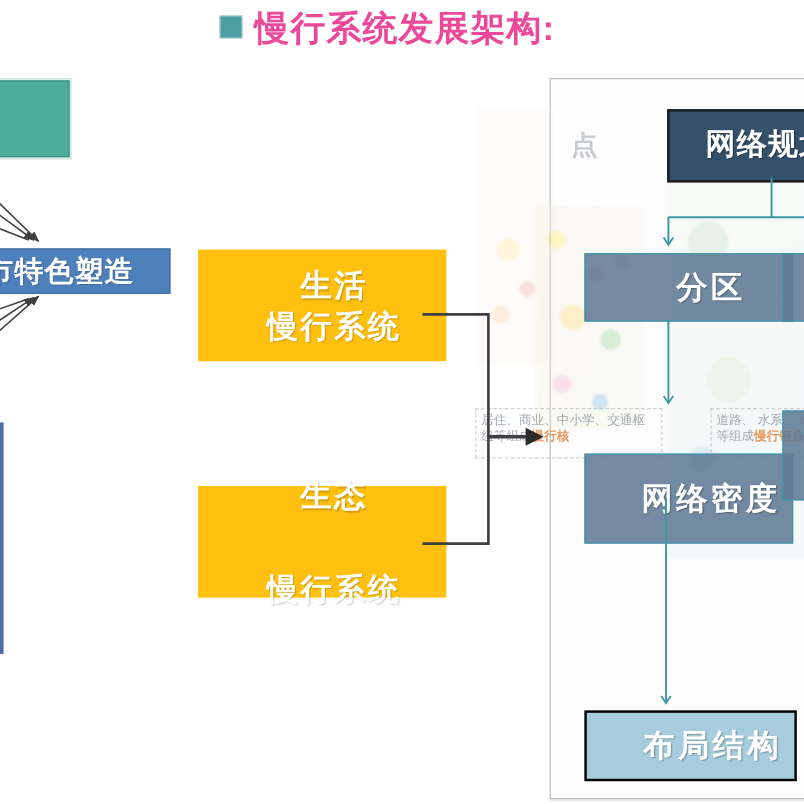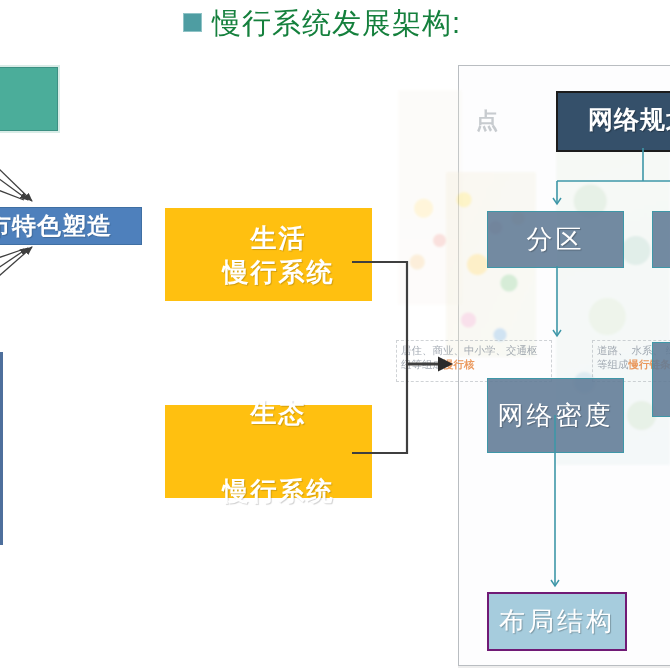--- a/index.html
+++ b/index.html
@@ -5,21 +5,21 @@
   html,body{margin:0;padding:0;}
   body{
     width:670px;height:670px;position:relative;overflow:hidden;
     background:#ffffff;
     font-family:"Liberation Sans","DejaVu Sans",sans-serif;
   }
   .abs{position:absolute;}
   
   .title-bullet{left:183px;top:13px;width:19px;height:19px;background:#4E9DA2;
     box-shadow:0 0 0 1px #8fc3c6 inset;}
-  .title-text{left:212px;top:4px;font-size:29px;font-weight:400;color:#15803d;
+  .title-text{left:212px;top:4px;font-size:29px;font-weight:700;color:#ec4899;
     letter-spacing:1px;white-space:nowrap;}
   
   .teal-rect{left:-3px;top:67px;width:59px;height:62px;background:#4BAD9A;
     border:1px solid #3D9083;box-shadow:0 0 0 2px #d9ece7;}
   .feature-box{left:-42px;top:207px;width:182px;height:36px;background:#4E80BC;
     border:1px solid #3F6FA3;}
   .feature-text{left:-13px;top:210px;font-size:24px;font-weight:bold;color:#ffffff;
     letter-spacing:1px;white-space:nowrap;text-shadow:1px 1px 1px rgba(0,0,0,0.18);}
   .edge-sliver{left:0;top:352px;width:3px;height:193px;background:#4E6F9C;}
   
@@ -58,26 +58,26 @@
   .caption{border:1px dashed rgba(170,176,182,0.55);padding:2px 4px;overflow:hidden;
     font-size:10.5px;line-height:14px;color:rgba(132,142,153,0.75);white-space:nowrap;}
   .cap-accent{color:rgba(231,138,69,0.85);font-weight:bold;}
   .caption-core{left:396px;top:340px;width:146px;height:36px;}
   .caption-chain{left:592px;top:340px;width:90px;height:36px;}
   
   .hdr{left:556px;top:91px;width:156px;height:57px;background:#35506A;border:2px solid #1C1C1C;}
   .hdr-text{left:588px;top:103px;font-size:25px;font-weight:bold;color:#fff;
     letter-spacing:1px;white-space:nowrap;text-shadow:1px 1px 1px rgba(0,0,0,0.3);}
   .node{background:rgba(96,122,149,0.88);border:1.5px solid #3E97A8;color:#fff;
-    display:flex;align-items:center;justify-content:center;font-weight:normal;
-    letter-spacing:3px;text-shadow:1px 1px 1px rgba(0,0,0,0.25);}
+    display:flex;align-items:center;justify-content:center;font-weight:bold;
+    letter-spacing:3px;text-shadow:1px 1px 1px rgba(0,0,0,0.25);padding-left:37px;}
   .node-zoning{left:487px;top:211px;width:135px;height:55px;font-size:26px;}
   .node-density{left:487px;top:342px;width:135px;height:73px;font-size:26px;margin-top:36px;}
   .node-layout{left:487px;top:592px;width:136px;height:55px;font-size:26px;
-    background:#A6CCDD;border:2px solid #701a75;}
+    background:#A6CCDD;border:2px solid #000000;}
   .sliver{left:652px;width:30px;background:rgba(96,122,149,0.88);border:1.5px solid #3E97A8;}
   .sliver1{top:211px;height:55px;} .sliver2{top:342px;height:73px;}
   svg.overlay{left:0;top:0;pointer-events:none;}
 </style>
 </head>
 <body>
 
 <div class="abs title-bullet"></div>
 <div class="abs title-text">慢行系统发展架构:</div>
 

